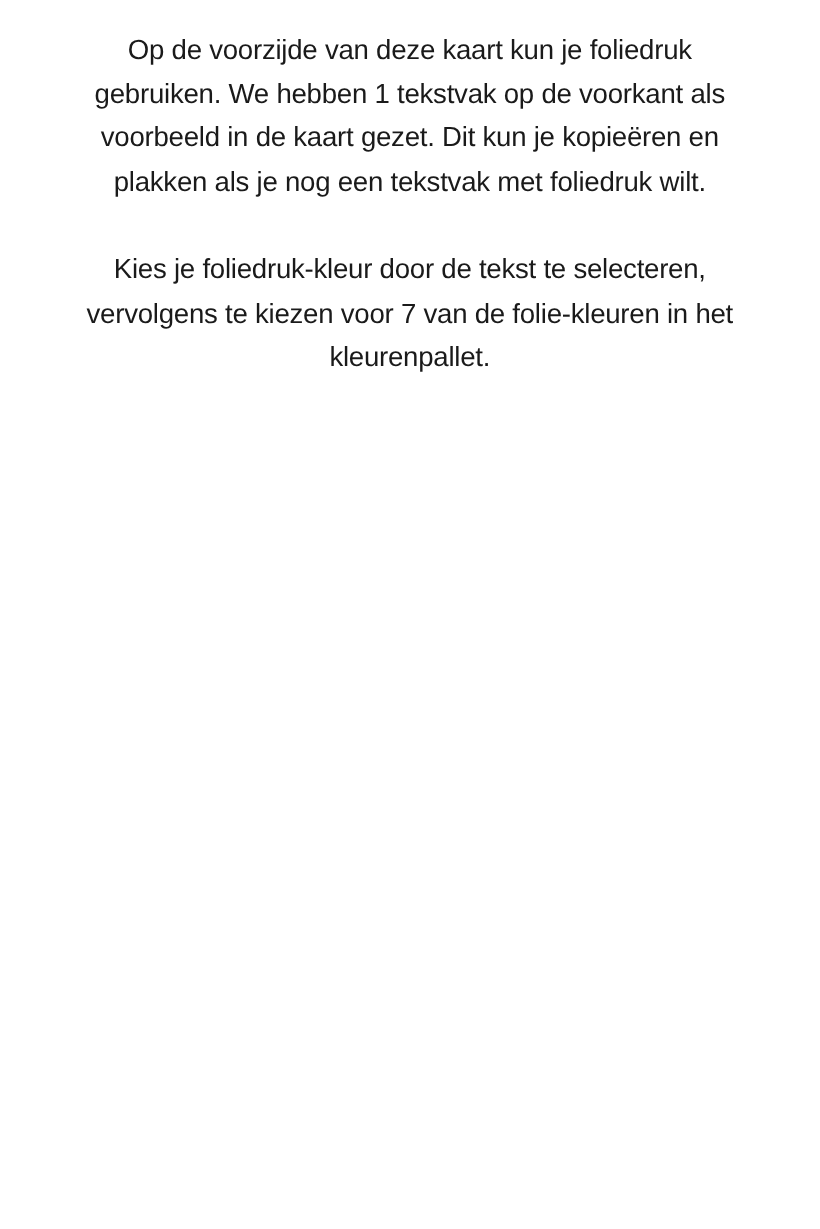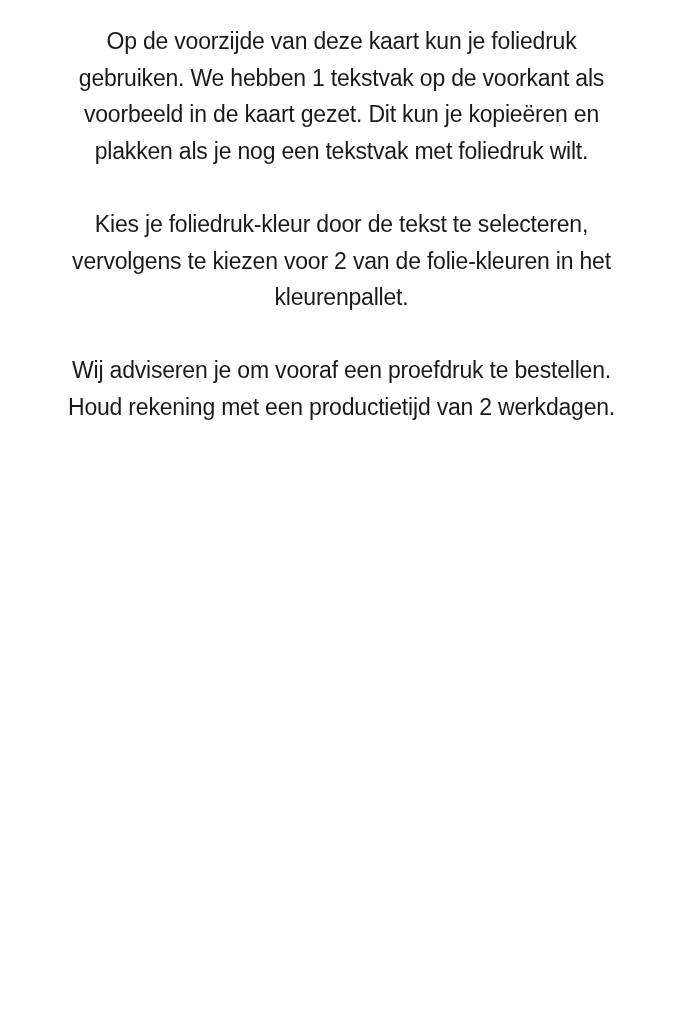--- a/index.html
+++ b/index.html
@@ -37,18 +37,16 @@
 </head>
 <body>
 
 <div class="page">
   <div class="text-block">
     <p class="para">Op de voorzijde van deze kaart kun je foliedruk
 gebruiken. We hebben 1 tekstvak op de voorkant als
 voorbeeld in de kaart gezet. Dit kun je kopieëren en
 plakken als je nog een tekstvak met foliedruk wilt.</p>
     <p class="para">Kies je foliedruk-kleur door de tekst te selecteren,
-vervolgens te kiezen voor 2 van de folie-kleuren in het
+vervolgens te kiezen voor 7 van de folie-kleuren in het
 kleurenpallet.</p>
-    <p class="para">Wij adviseren je om vooraf een proefdruk te bestellen.
-Houd rekening met een productietijd van 2 werkdagen.</p>
   </div>
 </div>
 
 </body></html>

